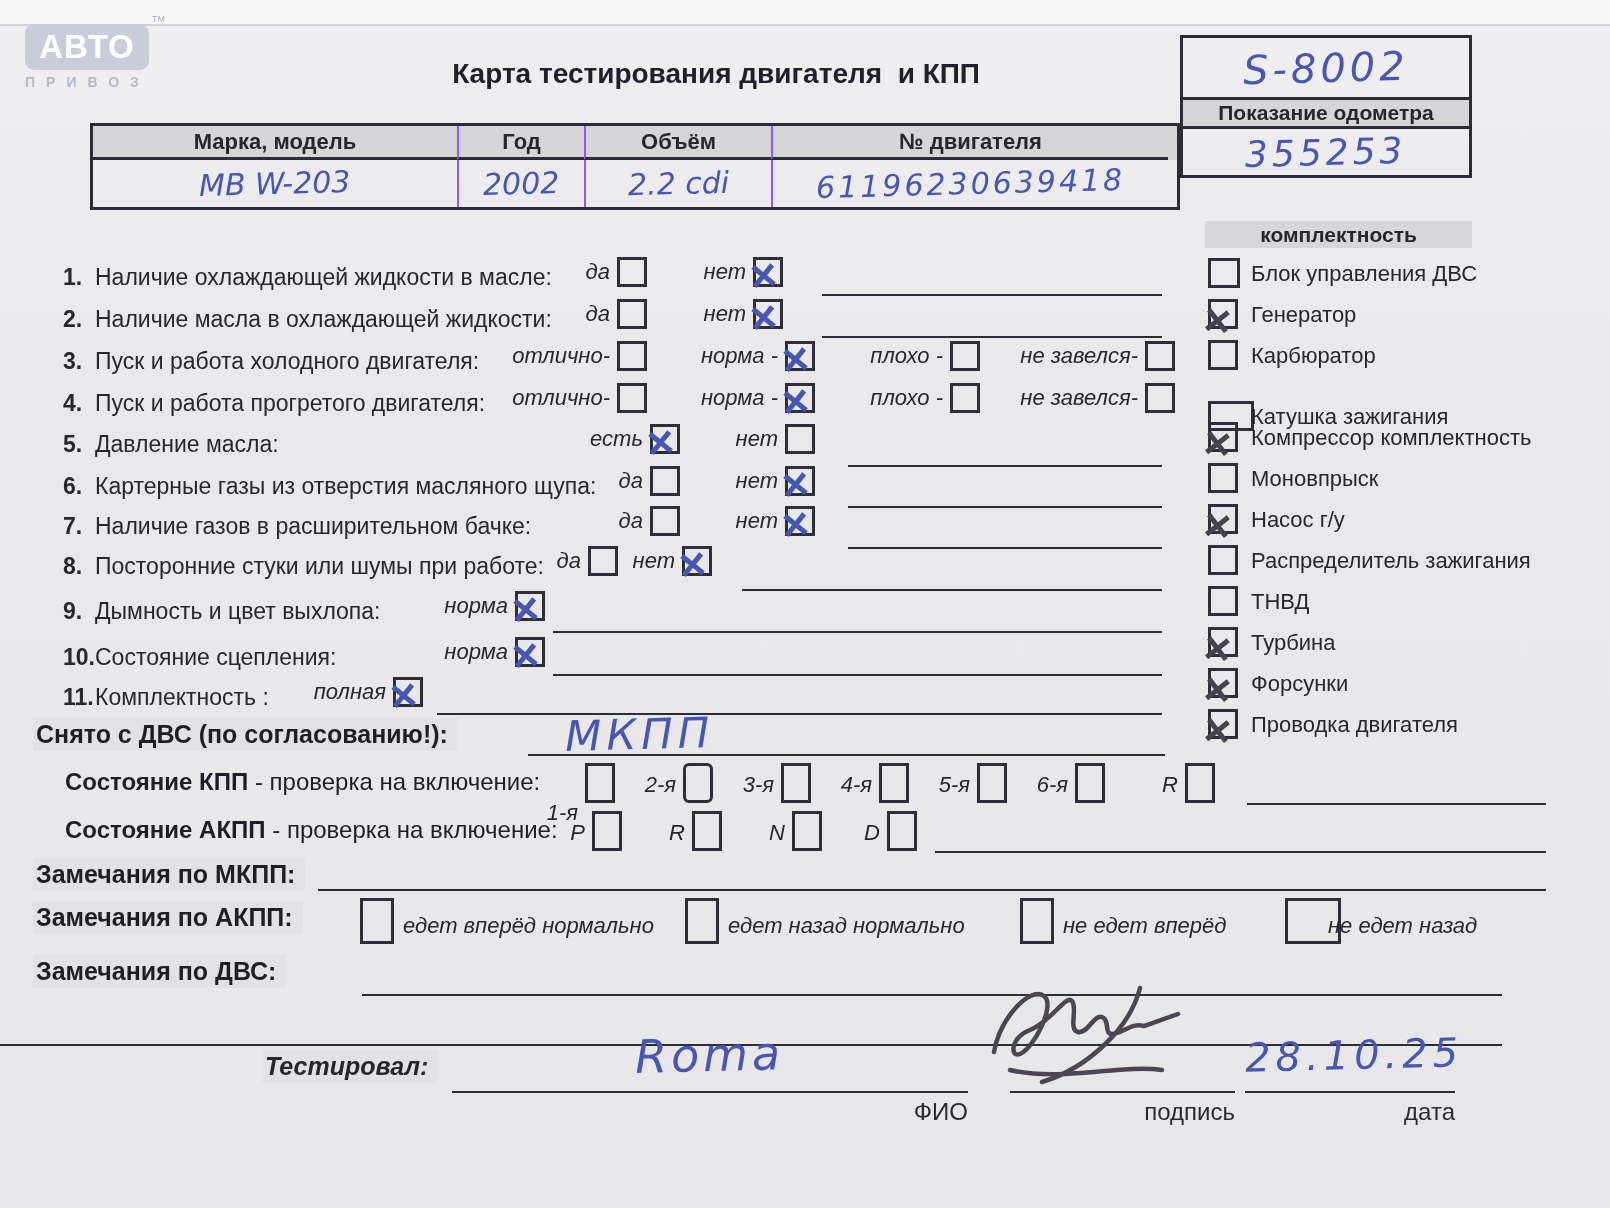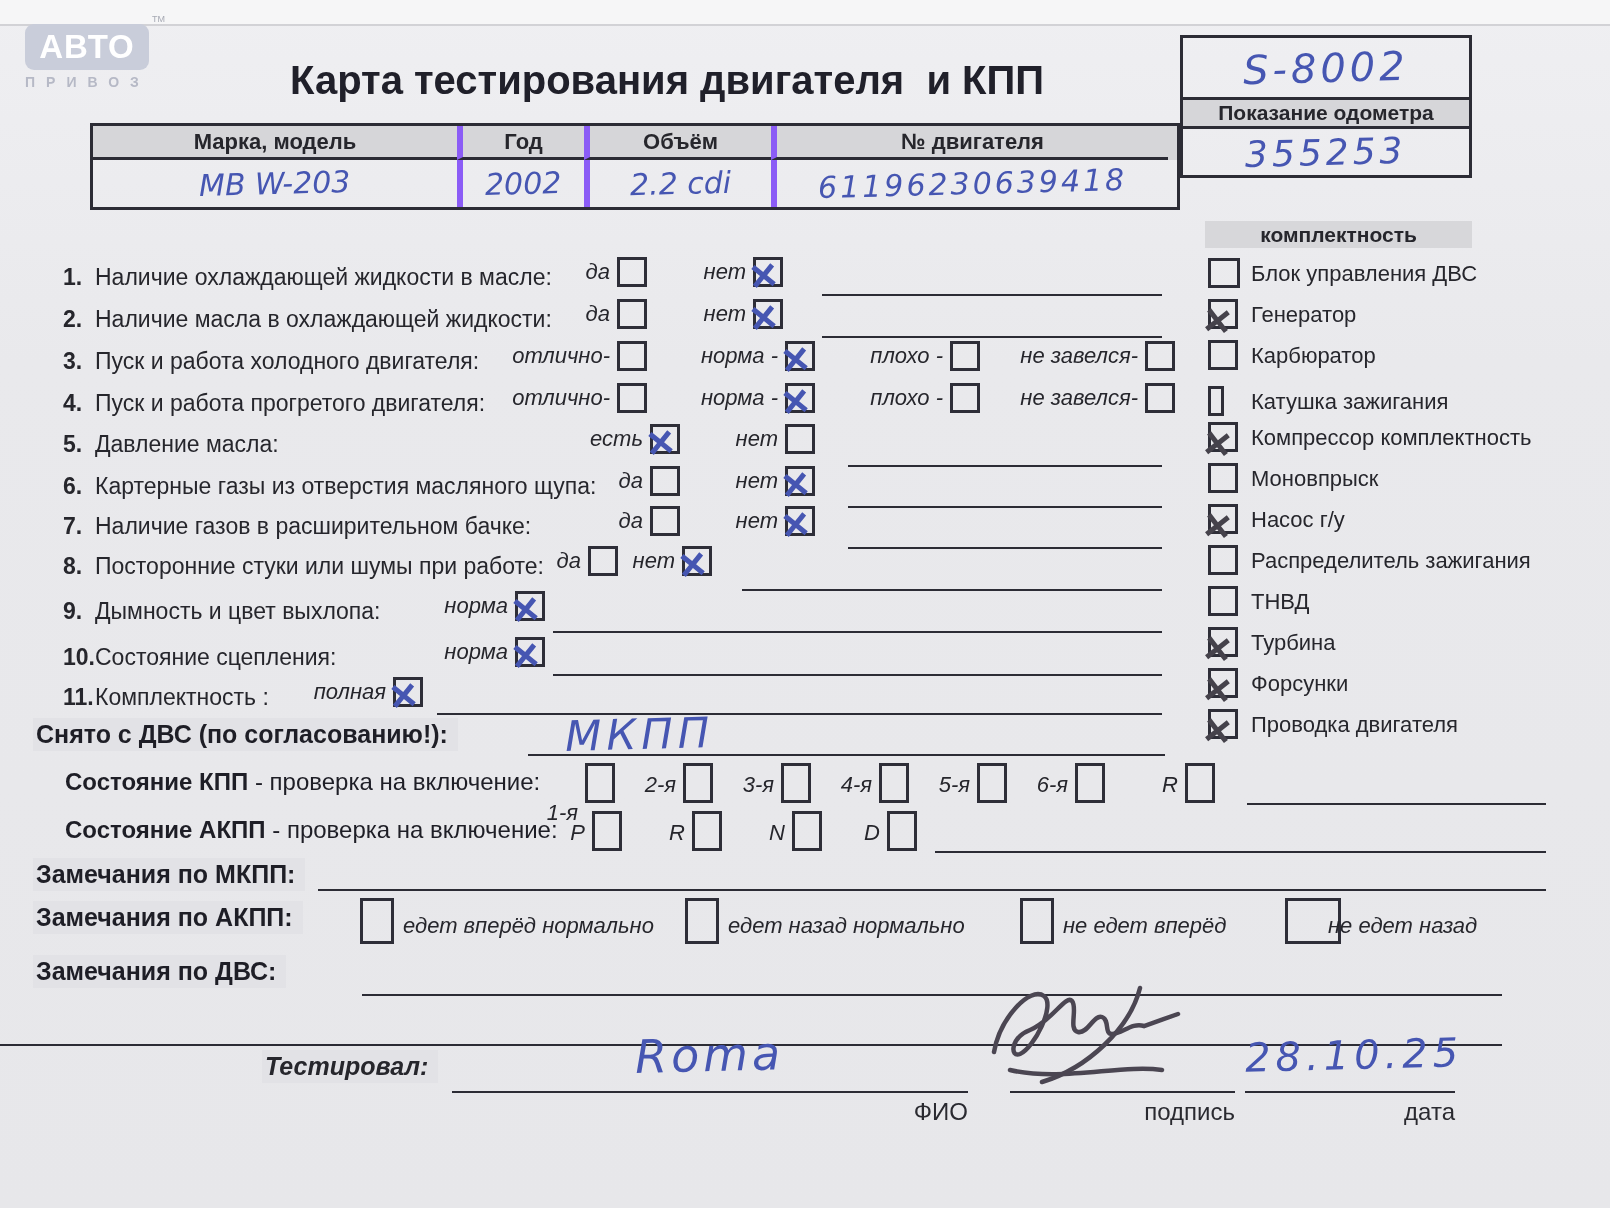--- a/index.html
+++ b/index.html
@@ -11,29 +11,29 @@
   .abs{position:absolute;}
   
   .logo{position:absolute;left:25px;top:24px;width:124px;height:46px;background:#c9cdda;
         border-radius:9px;display:flex;align-items:center;justify-content:center;}
   .logo-text{color:#ffffff;font-weight:bold;font-size:33px;letter-spacing:1px;}
   .logo-sub{position:absolute;left:25px;top:74px;width:128px;color:#b6b9c6;font-size:14px;
             font-weight:bold;letter-spacing:11px;}
   .logo-tm{position:absolute;left:152px;top:14px;font-size:9px;color:#a7aab4;}
   
   .title{position:absolute;left:290px;top:58px;width:690px;text-align:right;
-         font-size:40px;font-weight:bold;color:#20202a;white-space:pre;}
+         font-size:28px;font-weight:bold;color:#20202a;white-space:pre;}
   
   .vtable{position:absolute;left:90px;top:123px;width:1090px;border:3px solid #2c2c35;
           box-sizing:border-box;}
   .vrow{display:flex;}
   .vhead{background:#d6d6d9;height:34px;font-weight:bold;font-size:22px;}
   .vval{height:47px;font-size:30px;}
   .vc{box-sizing:border-box;display:flex;align-items:center;justify-content:center;
-      border-left:6px solid #8b5cf6;overflow:hidden;}
+      border-left:2px solid #8b5cf6;overflow:hidden;}
   .vc:first-child{border-left:none;}
   .vhead .vc{border-bottom:3px solid #2c2c35;}
   .c0{width:364px;} .c1{width:127px;} .c2{width:187px;} .c3{width:397px;}
   
   .rbox{position:absolute;left:1180px;top:35px;width:292px;border:3px solid #2c2c35;
         box-sizing:border-box;}
   .rcell{box-sizing:border-box;display:flex;align-items:center;justify-content:center;
          border-bottom:3px solid #2c2c35;}
   .rcell:last-child{border-bottom:none;}
   .r0{height:62px;} .r1{height:32px;font-weight:bold;font-size:22px;}
@@ -229,21 +229,21 @@
       <div class="cb" style="left: 1208px; top: 258px; width: 30px; height: 30px; padding-left: 26px;">
         <span class="rightlabel">Блок управления ДВС</span>
       </div>
       <div class="cb" style="left: 1208px; top: 299px; width: 30px; height: 30px;">
         <span class="rightlabel">Генератор</span>
         <span class="check dark">×</span>
       </div>
       <div class="cb" style="left: 1208px; top: 340px; width: 30px; height: 30px;">
         <span class="rightlabel">Карбюратор</span>
       </div>
-      <div class="cb" style="left: 1208px; top: 386px; width: 16px; height: 30px;">
+      <div class="cb" style="left: 1208px; top: 401px; width: 46px; height: 30px;">
         <span class="rightlabel">Катушка зажигания</span>
       </div>
       <div class="cb" style="left: 1208px; top: 422px; width: 30px; height: 30px;">
         <span class="rightlabel">Компрессор комплектность</span>
         <span class="check dark">×</span>
       </div>
       <div class="cb" style="left: 1208px; top: 463px; width: 30px; height: 30px;">
         <span class="rightlabel">Моновпрыск</span>
       </div>
       <div class="cb" style="left: 1208px; top: 504px; width: 30px; height: 30px;">
@@ -264,21 +264,21 @@
         <span class="rightlabel">Форсунки</span>
         <span class="check dark">×</span>
       </div>
       <div class="cb" style="left: 1208px; top: 709px; width: 30px; height: 30px;">
         <span class="rightlabel">Проводка двигателя</span>
         <span class="check dark">×</span>
       </div>
       <div class="cb" style="left: 585px; top: 763px; width: 30px; height: 40px;">
         <span class="optlabel" style="top: 6px; margin-top: 28px;">1-я</span>
       </div>
-      <div class="cb" style="left: 683px; top: 763px; width: 30px; height: 40px;">
+      <div class="cb" style="left: 683px; top: 763px; width: 30px; height: 40px; border-radius: 6px;">
         <span class="optlabel" style="top: 6px;">2-я</span>
       </div>
       <div class="cb" style="left: 781px; top: 763px; width: 30px; height: 40px;">
         <span class="optlabel" style="top: 6px;">3-я</span>
       </div>
       <div class="cb" style="left: 879px; top: 763px; width: 30px; height: 40px;">
         <span class="optlabel" style="top: 6px;">4-я</span>
       </div>
       <div class="cb" style="left: 977px; top: 763px; width: 30px; height: 40px;">
         <span class="optlabel" style="top: 6px;">5-я</span>

